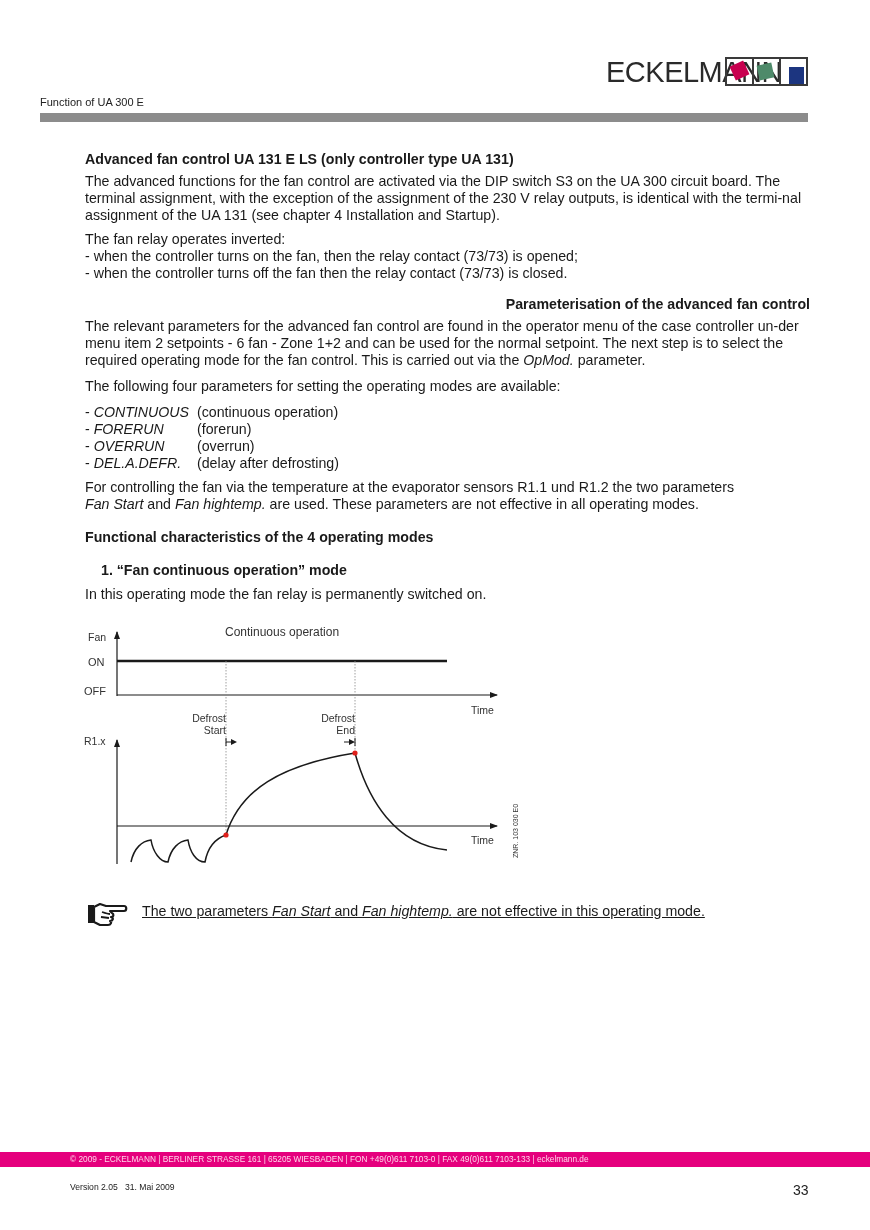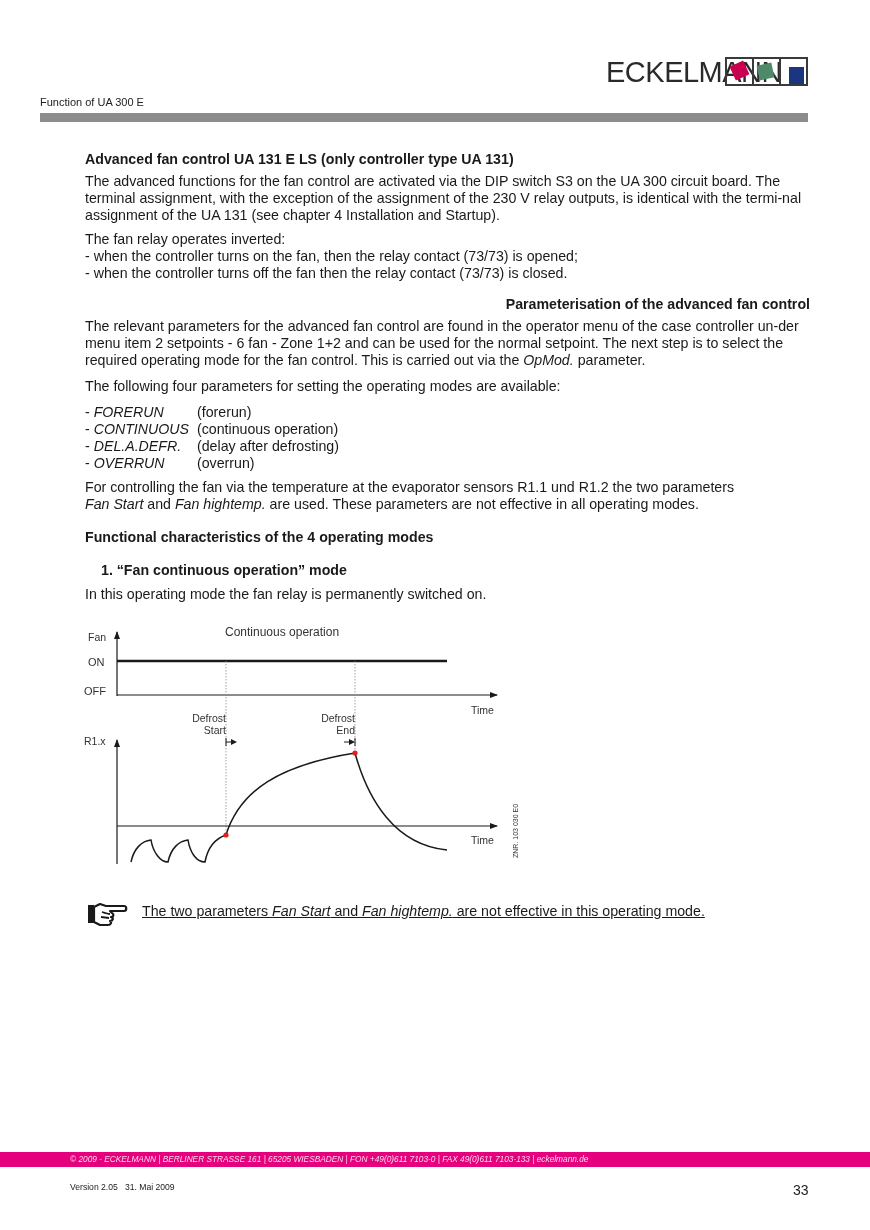--- a/index.html
+++ b/index.html
@@ -15,21 +15,21 @@
   .header-title { left: 40px; top: 96px; font-size: 11px; color: #222; }
   .header-rule { left: 40px; top: 113px; width: 768px; height: 9px; background: #8c8c8c; }
   .content { left: 85px; width: 725px; font-size: 14.2px; line-height: 17px; }
   .h { font-weight: bold; }
   .p { margin: 0; }
   .it { font-style: italic; }
   .mode-row { display: flex; }
   .mode-name { width: 112px; }
   svg text { font-family: "Liberation Sans", sans-serif; }
   .footer-band { left: 0; top: 1152px; width: 870px; height: 15px; background: #e5007d; }
-  .footer-band-text { left: 70px; top: 1153px; font-size: 8.3px; color: #ffd3ea; line-height: 13px; white-space: nowrap; font-style: italic; }
+  .footer-band-text { left: 70px; top: 1153px; font-size: 8.3px; color: #ffd3ea; line-height: 13px; white-space: nowrap; }
   .footer-version { left: 70px; top: 1182px; font-size: 8.6px; color: #222; }
   .footer-page { left: 793px; top: 1182px; font-size: 14px; color: #222; }
 </style>
 </head>
 <body>
 
 <div class="abs logo-text">ECKELMANN</div>
 <div class="abs logo-boxes">
   <div class="logo-cell">
       <div class="diamond" style="background:#c8004f"></div>
@@ -51,34 +51,34 @@
   <div>The fan relay operates inverted:</div>
   <div>- when the controller turns on the fan, then the relay contact (73/73) is opened;</div>
   <div>- when the controller turns off the fan then the relay contact (73/73) is closed.</div>
 </div>
 
 <div class="abs content h" style="top:296px;text-align:right;">Parameterisation of the advanced fan control</div>
 <p class="abs content p" style="top:318px;"><span>The relevant parameters for the advanced fan control are found in the operator menu of the case controller un-der menu item 2 setpoints - 6 fan - Zone 1+2 and can be used for the normal setpoint. The next step is to select the required operating mode for the fan control. This is carried out via the </span><span class="it">OpMod.</span><span> parameter.</span></p>
 <div class="abs content" style="top:378px;">The following four parameters for setting the operating modes are available:</div>
 <div class="abs content" style="top:404px;">
   <div class="mode-row">
+      <span class="mode-name"><span>- </span><span class="it">CONTINUOUS</span></span>
+      <span>(continuous operation)</span>
+    </div>
+  <div class="mode-row">
       <span class="mode-name"><span>- </span><span class="it">FORERUN</span></span>
       <span>(forerun)</span>
     </div>
   <div class="mode-row">
-      <span class="mode-name"><span>- </span><span class="it">CONTINUOUS</span></span>
-      <span>(continuous operation)</span>
+      <span class="mode-name"><span>- </span><span class="it">OVERRUN</span></span>
+      <span>(overrun)</span>
     </div>
   <div class="mode-row">
       <span class="mode-name"><span>- </span><span class="it">DEL.A.DEFR.</span></span>
       <span>(delay after defrosting)</span>
-    </div>
-  <div class="mode-row">
-      <span class="mode-name"><span>- </span><span class="it">OVERRUN</span></span>
-      <span>(overrun)</span>
     </div>
 </div>
 <div class="abs content" style="top:479px;">
   <div>For controlling the fan via the temperature at the evaporator sensors R1.1 und R1.2 the two parameters</div>
   <div><span class="it">Fan Start</span><span> and </span><span class="it">Fan hightemp.</span><span> are used. These parameters are not effective in all operating modes.</span></div>
 </div>
 
 <div class="abs content h" style="top:529px;">Functional characteristics of the 4 operating modes</div>
 <div class="abs content h" style="top:562px;margin-left:16px;">1. “Fan continuous operation” mode</div>
 <div class="abs content" style="top:586px;">In this operating mode the fan relay is permanently switched on.</div>

